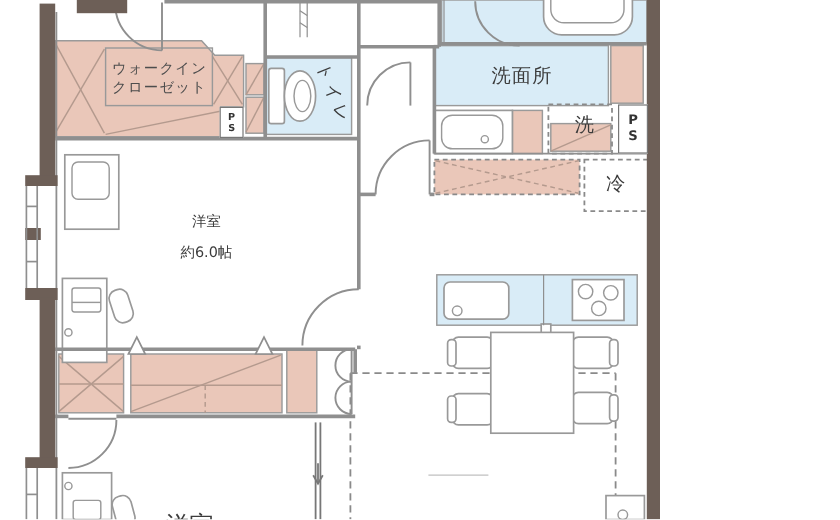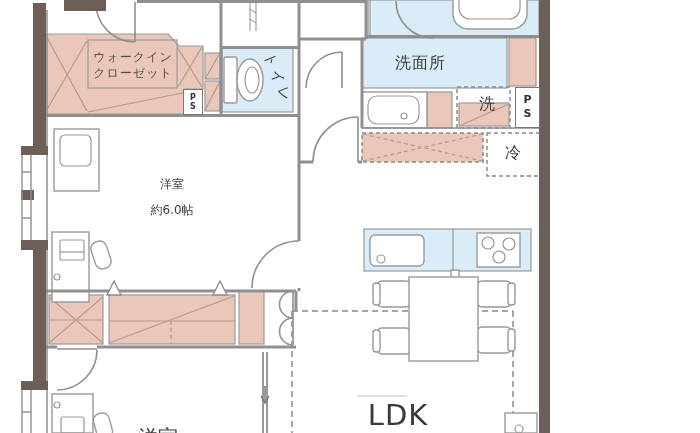--- a/index.html
+++ b/index.html
@@ -5,21 +5,21 @@
   :root{
     --c-wall:#6d5f57; --c-line:#8f8f8f; --c-pink:#eac7b9; --c-blue:#d9ecf7; --c-text:#3b3b3b;
   }
   html,body{margin:0;padding:0;background:#fff;}
   .stage{position:relative;width:700px;height:433px;overflow:hidden;background:#fff;
          font-family:"DejaVu Sans","Liberation Sans",sans-serif;color:var(--c-text);}
   .stage svg{position:absolute;left:0;top:0;}
   .lbl{position:absolute;white-space:pre;color:var(--c-text);}
   .wic-lbl{left:73px;top:49px;width:120px;text-align:center;font-size:12px;line-height:16px;letter-spacing:1px;color:#4d4d4d;}
   .toilet-lbl{left:276px;top:50px;font-size:14px;letter-spacing:4px;transform:rotate(68deg);transform-origin:0 0;}
-  .wash-lbl{left:395px;top:53px;width:80px;font-size:16px;letter-spacing:1px;}
+  .wash-lbl{left:395px;top:53px;width:80px;text-align:center;font-size:16px;letter-spacing:1px;}
   .room1-lbl{left:112px;top:171px;width:120px;text-align:center;font-size:12px;line-height:26px;font-weight:500;}
   .room2-lbl{left:118px;top:424px;width:80px;text-align:center;font-size:20px;font-weight:500;}
   .ldk-lbl{left:356px;top:398px;width:84px;text-align:center;font-size:29px;letter-spacing:1px;color:#3a3a3a;}
   .washer-lbl{left:470px;top:94px;width:34px;text-align:center;font-size:16px;}
   .fridge-lbl{left:496px;top:143px;width:34px;text-align:center;font-size:16px;}
   .ps-box{position:absolute;background:#fff;border:1.5px solid #777;box-sizing:border-box;
           text-align:center;font-weight:bold;color:#333;}
   .ps1{left:183px;top:89px;width:20px;height:26px;font-size:8px;line-height:9px;padding-top:3px;}
   .ps2{left:515px;top:87px;width:25px;height:41px;font-size:11px;line-height:14px;padding-top:5px;}
   .ps-box span{display:block;}
@@ -216,21 +216,20 @@
 
   <div class="lbl toilet-lbl">トイレ</div>
 
   <div class="lbl wash-lbl">洗面所</div>
 
   <div class="lbl room1-lbl"><span>洋室</span>
 <span>約6.0帖</span></div>
 
   <div class="lbl room2-lbl">洋室</div>
 
-  <div class="lbl ldk-lbl">LDK</div>
 
   <div class="lbl washer-lbl">洗</div>
 
   <div class="lbl fridge-lbl">冷</div>
 
   <div class="ps-box ps1">
       <span>P</span>
       <span>S</span>
     </div>
 

